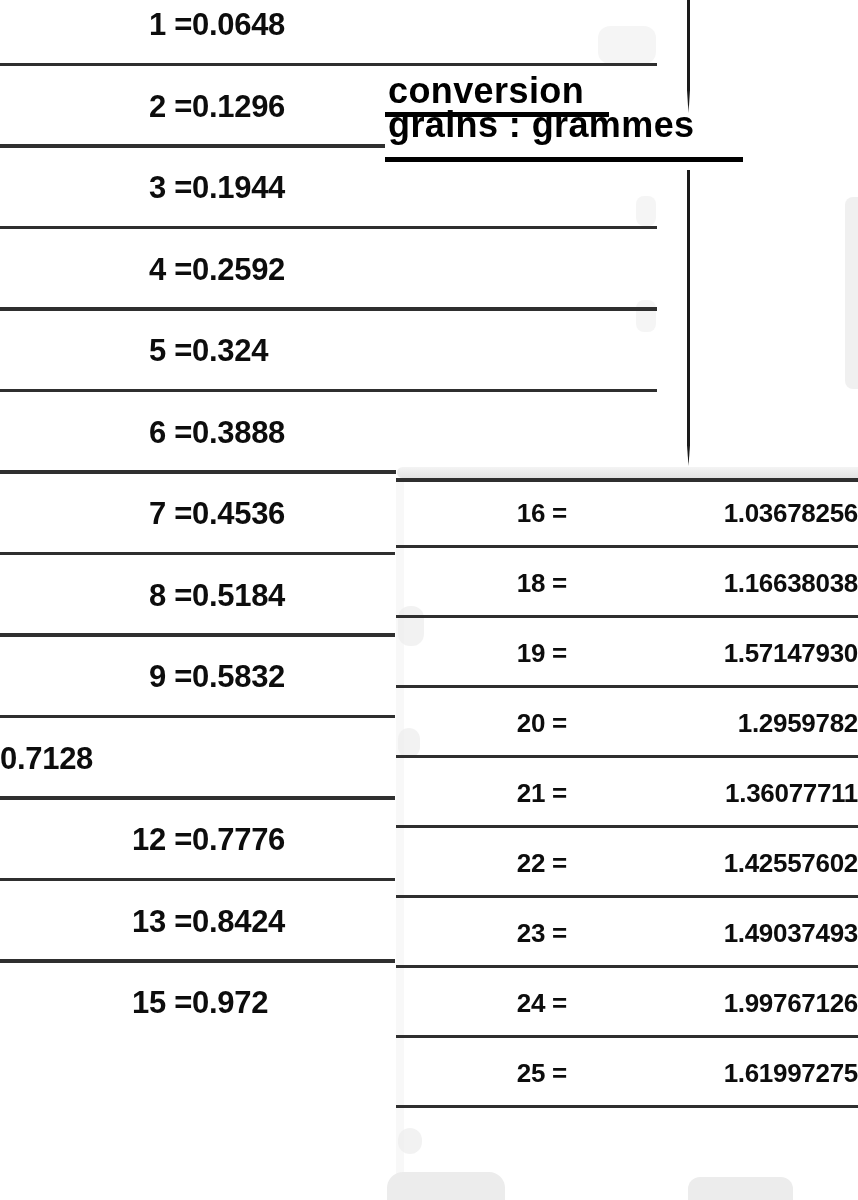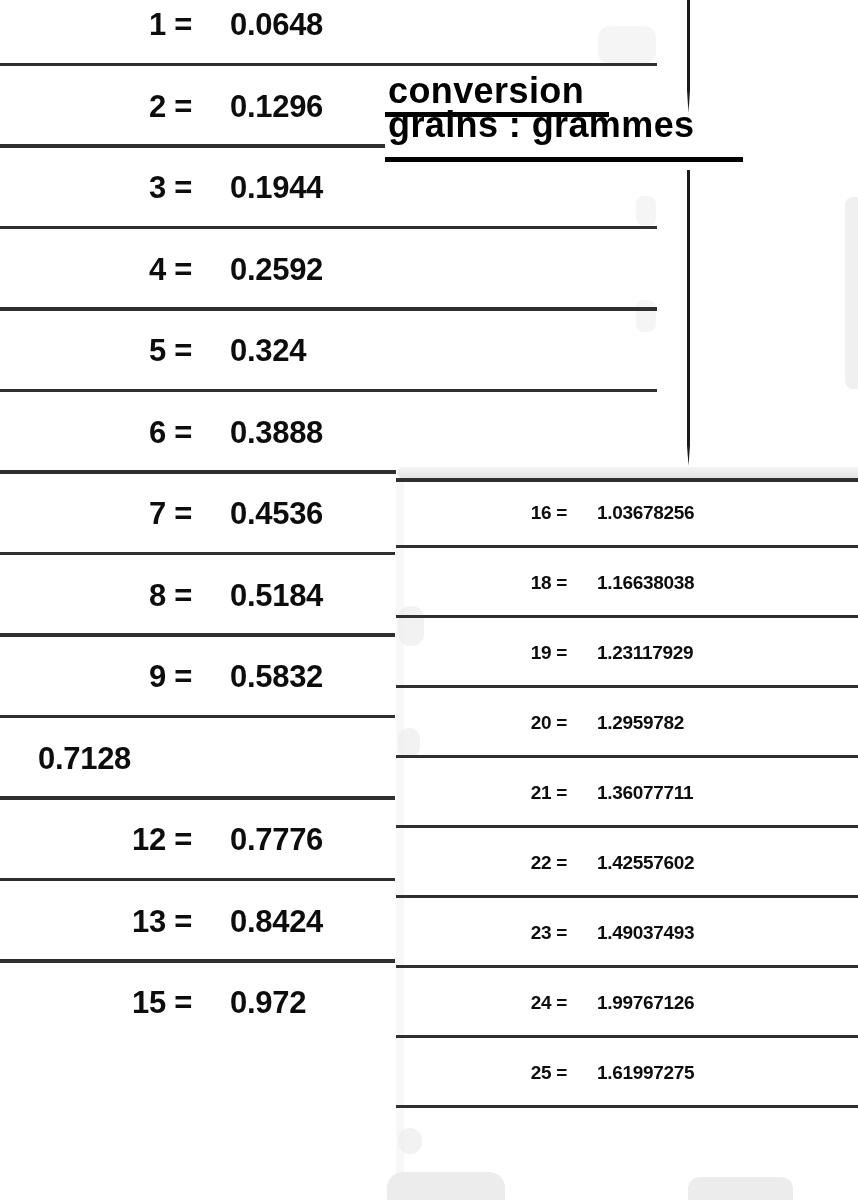--- a/index.html
+++ b/index.html
@@ -40,21 +40,21 @@
   .t-label{display:inline-block;text-align:right;letter-spacing:-0.3px;}
   .t-value{letter-spacing:-0.3px;}
   .sep{position:absolute;left:0;bottom:0;height:3.5px;background:var(--line);}
 
   
   .left-col{
     position:absolute;left:0;top:-15.5px;width:658px;
   }
   .left-col .t-row{height:81.5px;font-size:31px;}
   .left-col .t-label{width:192px;}
-  .left-col .t-value{margin-left:38px;}
+  .left-col .t-value{}
   .left-col .t-row .sep{width:657px;}
   .left-col .t-row:nth-child(n+7) .sep{width:395px;}
   .left-col .t-row:nth-child(2) .sep{width:385px;}
   .left-col .t-row:nth-child(6) .sep{width:398px;}
   .left-col .t-row:nth-child(15) .sep{display:none;}
 
   
   .title-line{
     position:absolute;left:388px;
     font-family:Liberation Sans, sans-serif;
@@ -82,21 +82,21 @@
     background:linear-gradient(#f4f4f4,#e3e3e3);
     border-radius:8px 0 0 8px;
   }
   .photo-top-line{position:absolute;left:0;top:23px;width:100%;height:3.5px;background:var(--line);}
   .photo-seam{position:absolute;left:0;top:23px;width:8px;height:730px;background:#f5f5f5;opacity:.7;}
   .photo-strip{position:absolute;background:var(--shadow);opacity:.7;}
   .photo-strip-1{left:2px;top:151px;width:26px;height:40px;border-radius:12px;}
   .photo-strip-2{left:2px;top:273px;width:22px;height:30px;border-radius:12px;}
   .photo-strip-3{left:2px;top:673px;width:24px;height:26px;border-radius:12px;}
   .right-rows{position:absolute;left:0;top:23px;width:100%;}
-  .right-rows .t-row{height:70px;font-size:19px;}
+  .right-rows .t-row{height:70px;font-size:26px;justify-content:space-between;}
   .right-rows .t-label{width:171px;}
   .right-rows .t-value{margin-left:30px;}
   .right-rows .t-row .sep{width:100%;}
 </style>
 </head>
 <body>
 
 <div class="canvas">
 
   <div class="shadow sh-top-blob"></div>
@@ -208,21 +208,21 @@
 
 
   <div class="t-row">
     <span class="t-label">18 =</span>
     <span class="t-value">1.16638038</span>
     <span class="sep"></span>
   </div>
 
   <div class="t-row">
     <span class="t-label">19 =</span>
-    <span class="t-value">1.23117929</span>
+    <span class="t-value">1.57147930</span>
     <span class="sep"></span>
   </div>
 
   <div class="t-row">
     <span class="t-label">20 =</span>
     <span class="t-value">1.2959782</span>
     <span class="sep"></span>
   </div>
 
   <div class="t-row">

